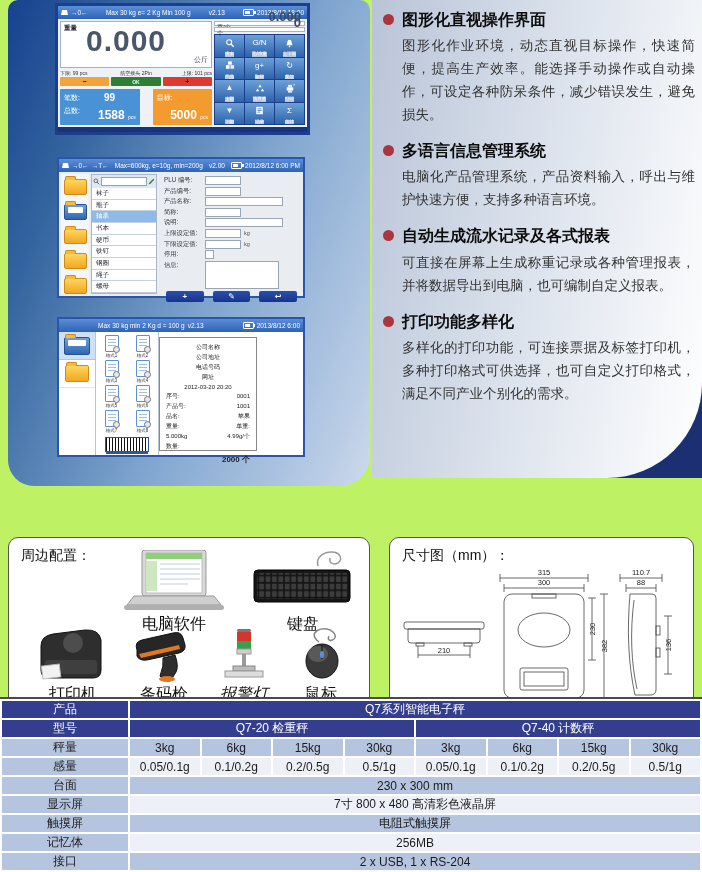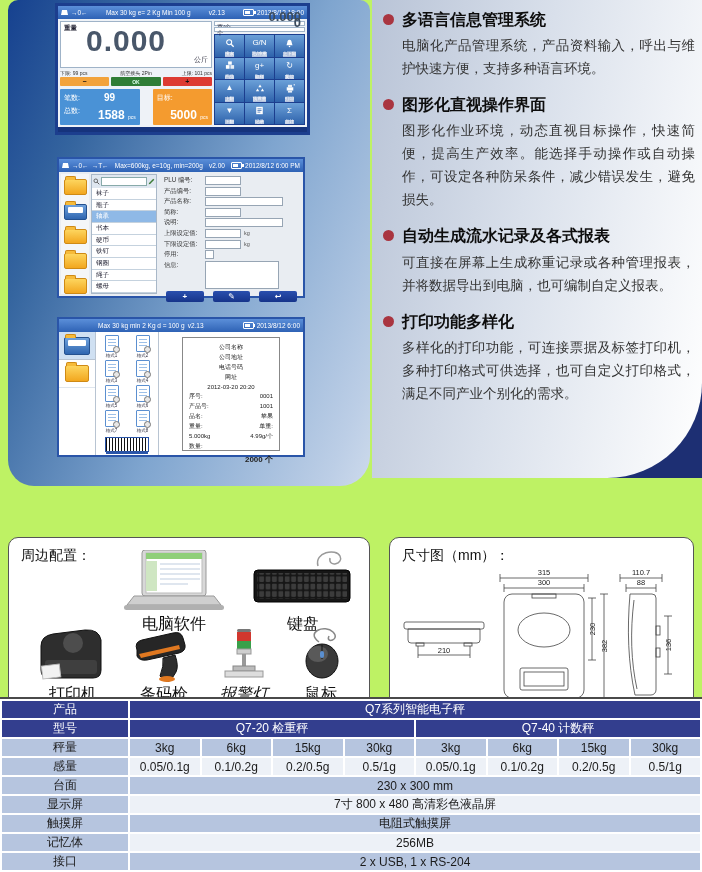--- a/index.html
+++ b/index.html
@@ -99,21 +99,21 @@
       grid-template-columns:1fr 1fr;gap:2px 4px;align-content:start;}
   .fmt{display:flex;flex-direction:column;align-items:center;}
   .doc{position:relative;width:12px;height:15px;background:#fff;border:1px solid #5b8fd0;border-radius:1px;}
   .doc::before{content:"";position:absolute;left:2px;top:3px;right:2px;height:8px;
       background:repeating-linear-gradient(180deg,#9dc0e8 0 1px,transparent 1px 3px);}
   .doc::after{content:"";position:absolute;right:-2px;bottom:-2px;width:5px;height:5px;border-radius:50%;background:#e8e8e8;border:1px solid #777;}
   .fmt .fl{font-size:4.5px;color:#334;margin-top:1px;}
   .barcode{grid-column:1 / span 2;width:42px;height:13px;margin:2px auto 0;border:1px solid #2a55a8;
       background:repeating-linear-gradient(90deg,#111 0 1px,#fff 1px 3px);position:relative;}
   .barcode::after{content:"";position:absolute;left:0;right:0;bottom:-3px;height:2.5px;background:#2a55a8;}
-  .s3-receipt{flex:1;display:flex;align-items:center;justify-content:center;}
+  .s3-receipt{flex:1;display:flex;align-items:center;}
   .receipt{width:98px;height:114px;background:#fff;border:1px solid #888;padding:4px 6px;box-sizing:border-box;font-size:6px;color:#222;}
   .receipt .c{text-align:center;line-height:1.7;}
   .receipt .rr{display:flex;justify-content:space-between;line-height:1.65;}
   .receipt .tot{text-align:right;font-size:8px;font-weight:bold;margin-top:2px;}
 
   
   .features{position:absolute;left:383px;top:10px;width:312px;}
   .feature{margin-bottom:15px;}
   .f-head{display:flex;align-items:flex-start;}
   .bullet{flex:0 0 11px;width:11px;height:11px;border-radius:50%;background:#a93540;margin:4px 8px 0 0;}
@@ -467,30 +467,30 @@
           <div class="tot">2000 个</div>
         </div>
       </div>
     </div>
   </div>
 
   <div class="features">
     <div class="feature">
       <div class="f-head">
           <span class="bullet"></span>
-        <span class="f-title">多语言信息管理系统</span>
-        </div>
-      <div class="f-body">电脑化产品管理系统，产品资料输入，呼出与维护快速方便，支持多种语言环境。</div>
+        <span class="f-title">图形化直视操作界面</span>
+        </div>
+      <div class="f-body">图形化作业环境，动态直视目标操作，快速简便，提高生产效率。能选择手动操作或自动操作，可设定各种防呆条件，减少错误发生，避免损失。</div>
     </div>
     <div class="feature">
       <div class="f-head">
           <span class="bullet"></span>
-        <span class="f-title">图形化直视操作界面</span>
-        </div>
-      <div class="f-body">图形化作业环境，动态直视目标操作，快速简便，提高生产效率。能选择手动操作或自动操作，可设定各种防呆条件，减少错误发生，避免损失。</div>
+        <span class="f-title">多语言信息管理系统</span>
+        </div>
+      <div class="f-body">电脑化产品管理系统，产品资料输入，呼出与维护快速方便，支持多种语言环境。</div>
     </div>
     <div class="feature">
       <div class="f-head">
           <span class="bullet"></span>
         <span class="f-title">自动生成流水记录及各式报表</span>
         </div>
       <div class="f-body">可直接在屏幕上生成称重记录或各种管理报表，并将数据导出到电脑，也可编制自定义报表。</div>
     </div>
     <div class="feature">
       <div class="f-head">

